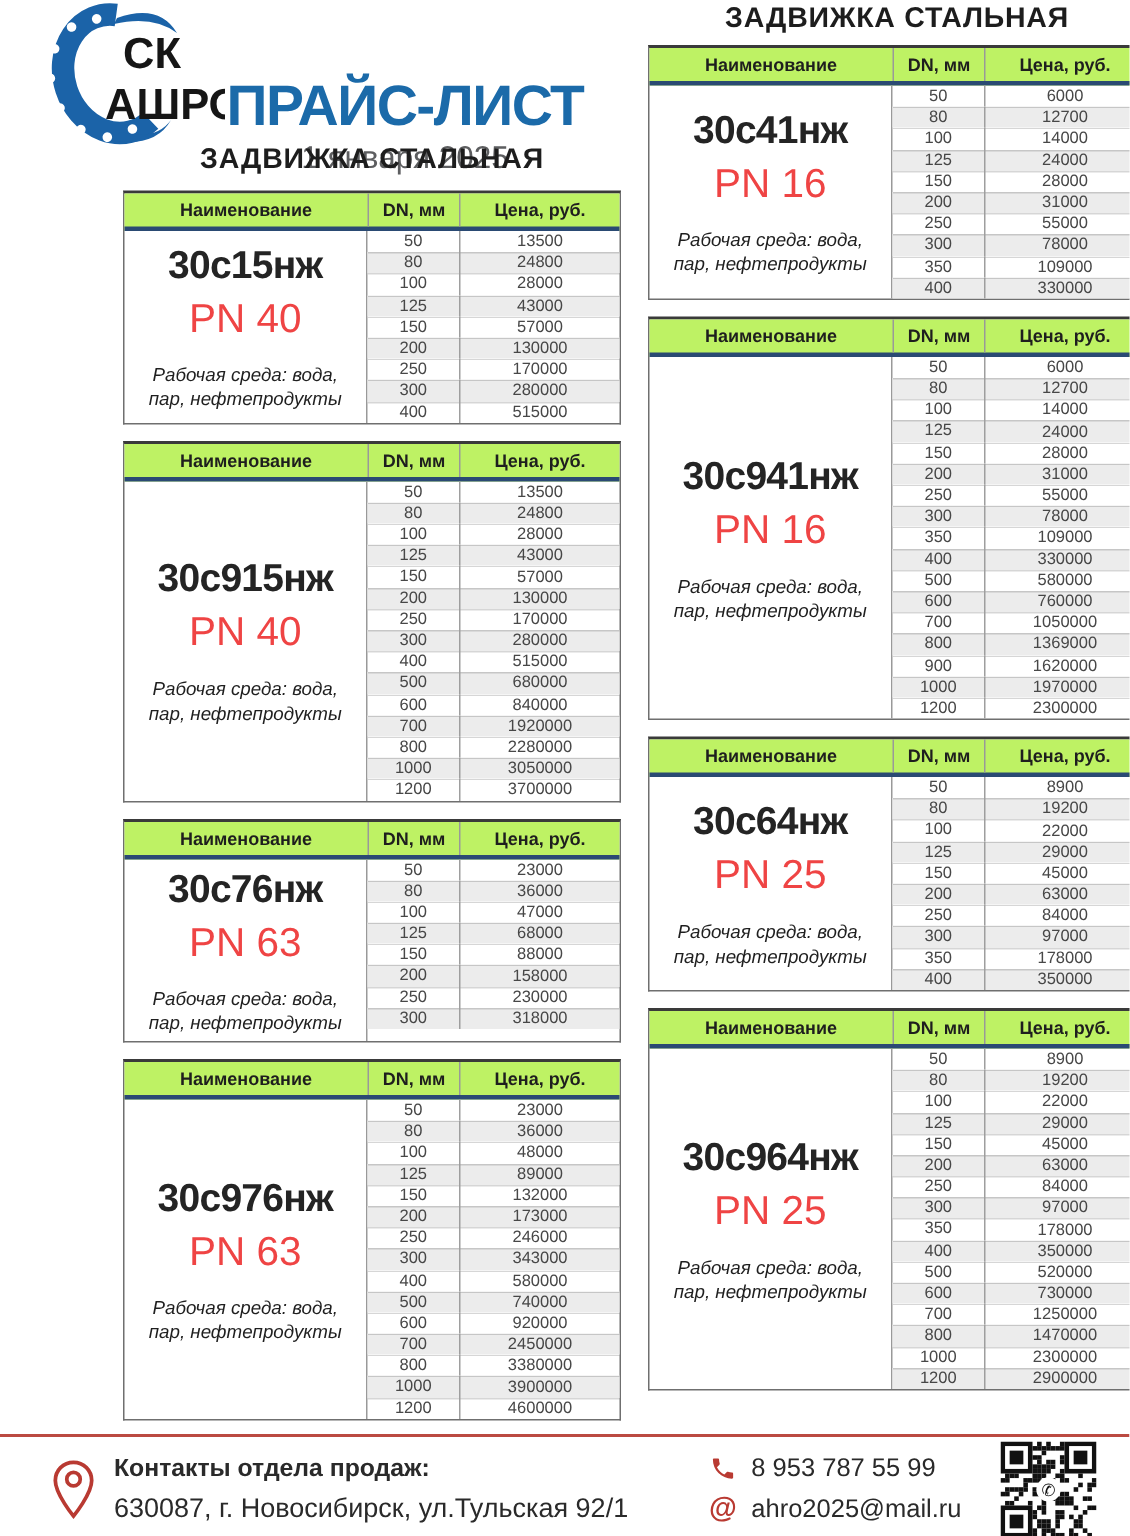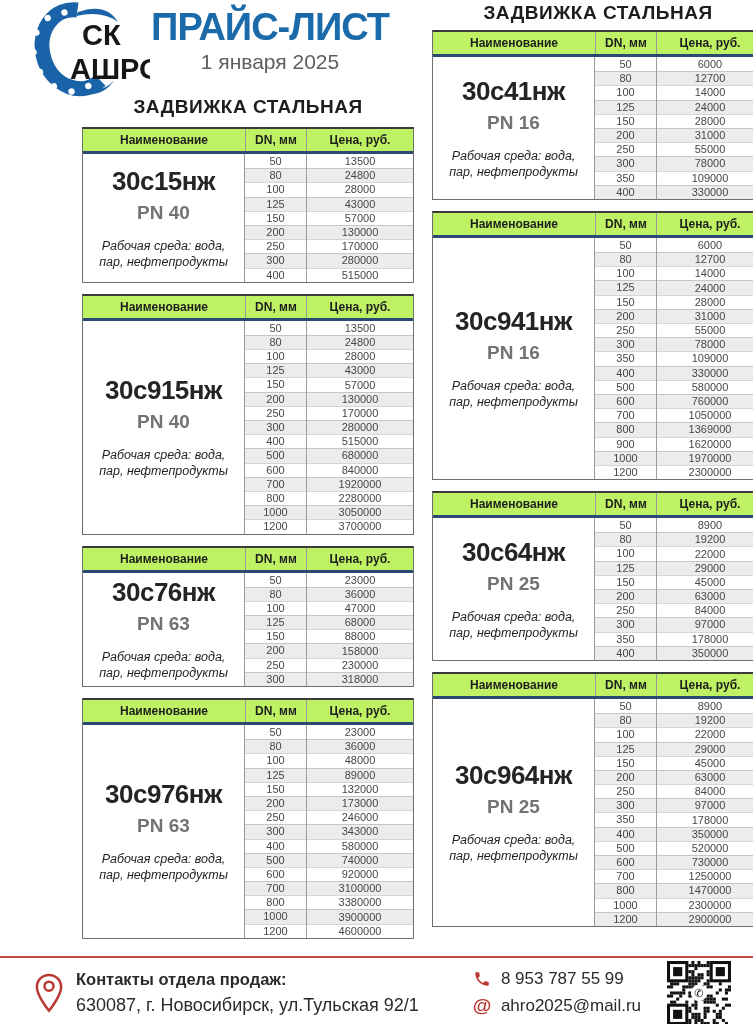--- a/index.html
+++ b/index.html
@@ -2,21 +2,21 @@
 <html><head>
 <meta charset="utf-8">
 <style>
   * { margin:0; padding:0; box-sizing:border-box; }
   body { font-family:"Liberation Sans", sans-serif; background:#ffffff; }
   .page { position:relative; width:753px; height:1024px; background:#ffffff; overflow:hidden; }
 
   
   .logo { position:absolute; left:20px; top:2px; width:130px; height:95px; }
   .title-block { position:absolute; left:115px; top:6px; width:310px; text-align:center; }
-  .main-title { font-size:38px; font-weight:700; letter-spacing:-1px; color:#1b6aa9; }
+  .main-title { font-size:38px; font-weight:700; letter-spacing:-1px; color:#1b6aa9;margin-top:44px; }
   .sub-date { font-size:21px; color:#5d5e60; margin-top:1px; }
 
   
   .col { position:absolute; width:332px;margin-left:35px; }
   .col-left  { left:47px;  top:96px; }
   .col-right { left:397px; top:2px; }
   .section-title { text-align:center; font-size:19px; font-weight:700; color:#1d1d1d;
                    letter-spacing:.5px; height:24px; }
   .col-left  .section-title { margin-bottom:7px; }
   .col-right .section-title { margin-bottom:4px; }
@@ -26,21 +26,21 @@
                  margin-bottom:11px; background:#fff; }
   .pt-header { display:flex; height:25px; background:#bef264; border-bottom:3px solid #2a4a73;
                align-items:center; font-size:12px; font-weight:700; color:#1e1e1e; }
   .pt-h-name { width:162px; text-align:center; }
   .pt-h-dn   { width:62px;  text-align:center; border-left:1px solid #999; border-right:1px solid #999; align-self:stretch; line-height:22px; }
   .pt-h-price{ flex:1; text-align:center; }
   .pt-body { display:flex; }
   .pt-name-cell { width:162px; border-right:1px solid #999; display:flex; flex-direction:column;
                   align-items:center; justify-content:center; padding:4px 6px; }
   .pt-model { font-size:26px; font-weight:700; color:#242424; letter-spacing:-0.5px; }
-  .pt-pn    { font-size:19px; font-weight:700; color:#737373; margin-top:5px; }
+  .pt-pn    { font-size:27px; font-weight:400; color:#ef4444; margin-top:5px; }
   .pt-medium{ font-style:italic; font-size:12.5px; color:#1f1f1f; text-align:center;
               margin-top:14px; line-height:1.3; max-width:150px; }
   .pt-rows { flex:1; display:flex; flex-direction:column; }
   .pt-row { display:flex; height:14.2px; align-items:center; font-size:11px; color:#474747; }
   .pt-row:nth-child(even) { background:#ececec; }
   .pt-row:not(:first-child) { box-shadow:inset 0 1px 0 rgba(0,0,0,0.16); }
   .pt-dn { width:62px; text-align:center; border-right:1px solid #9e9e9e; align-self:stretch;
            line-height:14.2px; }
   .pt-price { flex:1; text-align:center; }
 
@@ -317,21 +317,21 @@
               <div class="pt-row">
                 <span class="pt-dn">500</span>
                 <span class="pt-price">740000</span>
               </div>
               <div class="pt-row">
                 <span class="pt-dn">600</span>
                 <span class="pt-price">920000</span>
               </div>
               <div class="pt-row">
                 <span class="pt-dn">700</span>
-                <span class="pt-price">3100000</span>
+                <span class="pt-price">2450000</span>
               </div>
               <div class="pt-row">
                 <span class="pt-dn">800</span>
                 <span class="pt-price">3380000</span>
               </div>
               <div class="pt-row">
                 <span class="pt-dn">1000</span>
                 <span class="pt-price">3900000</span>
               </div>
               <div class="pt-row">

